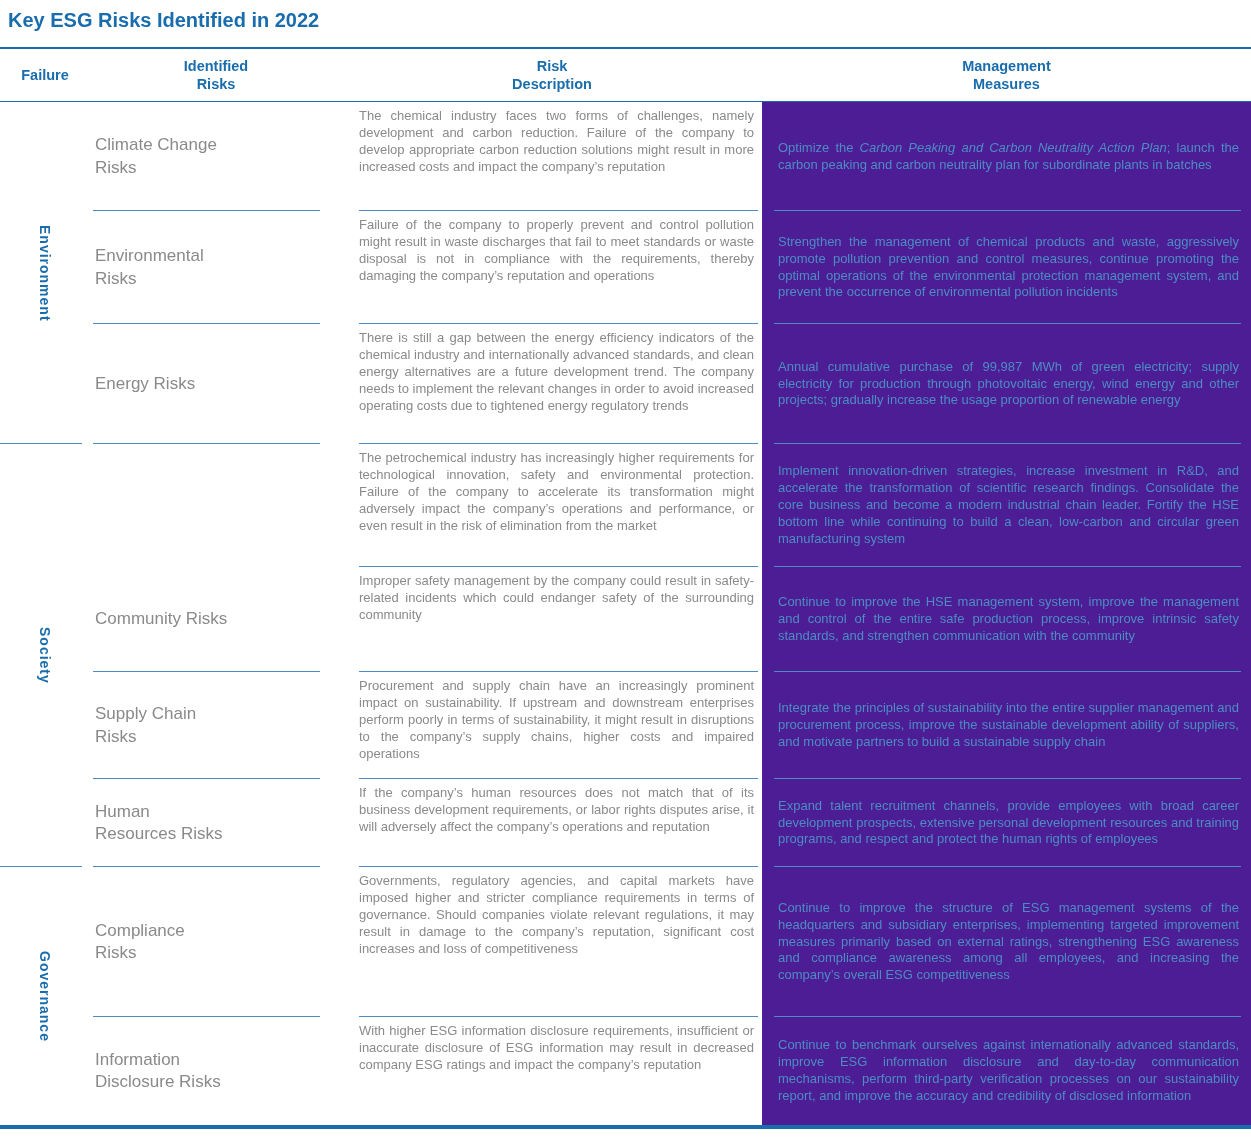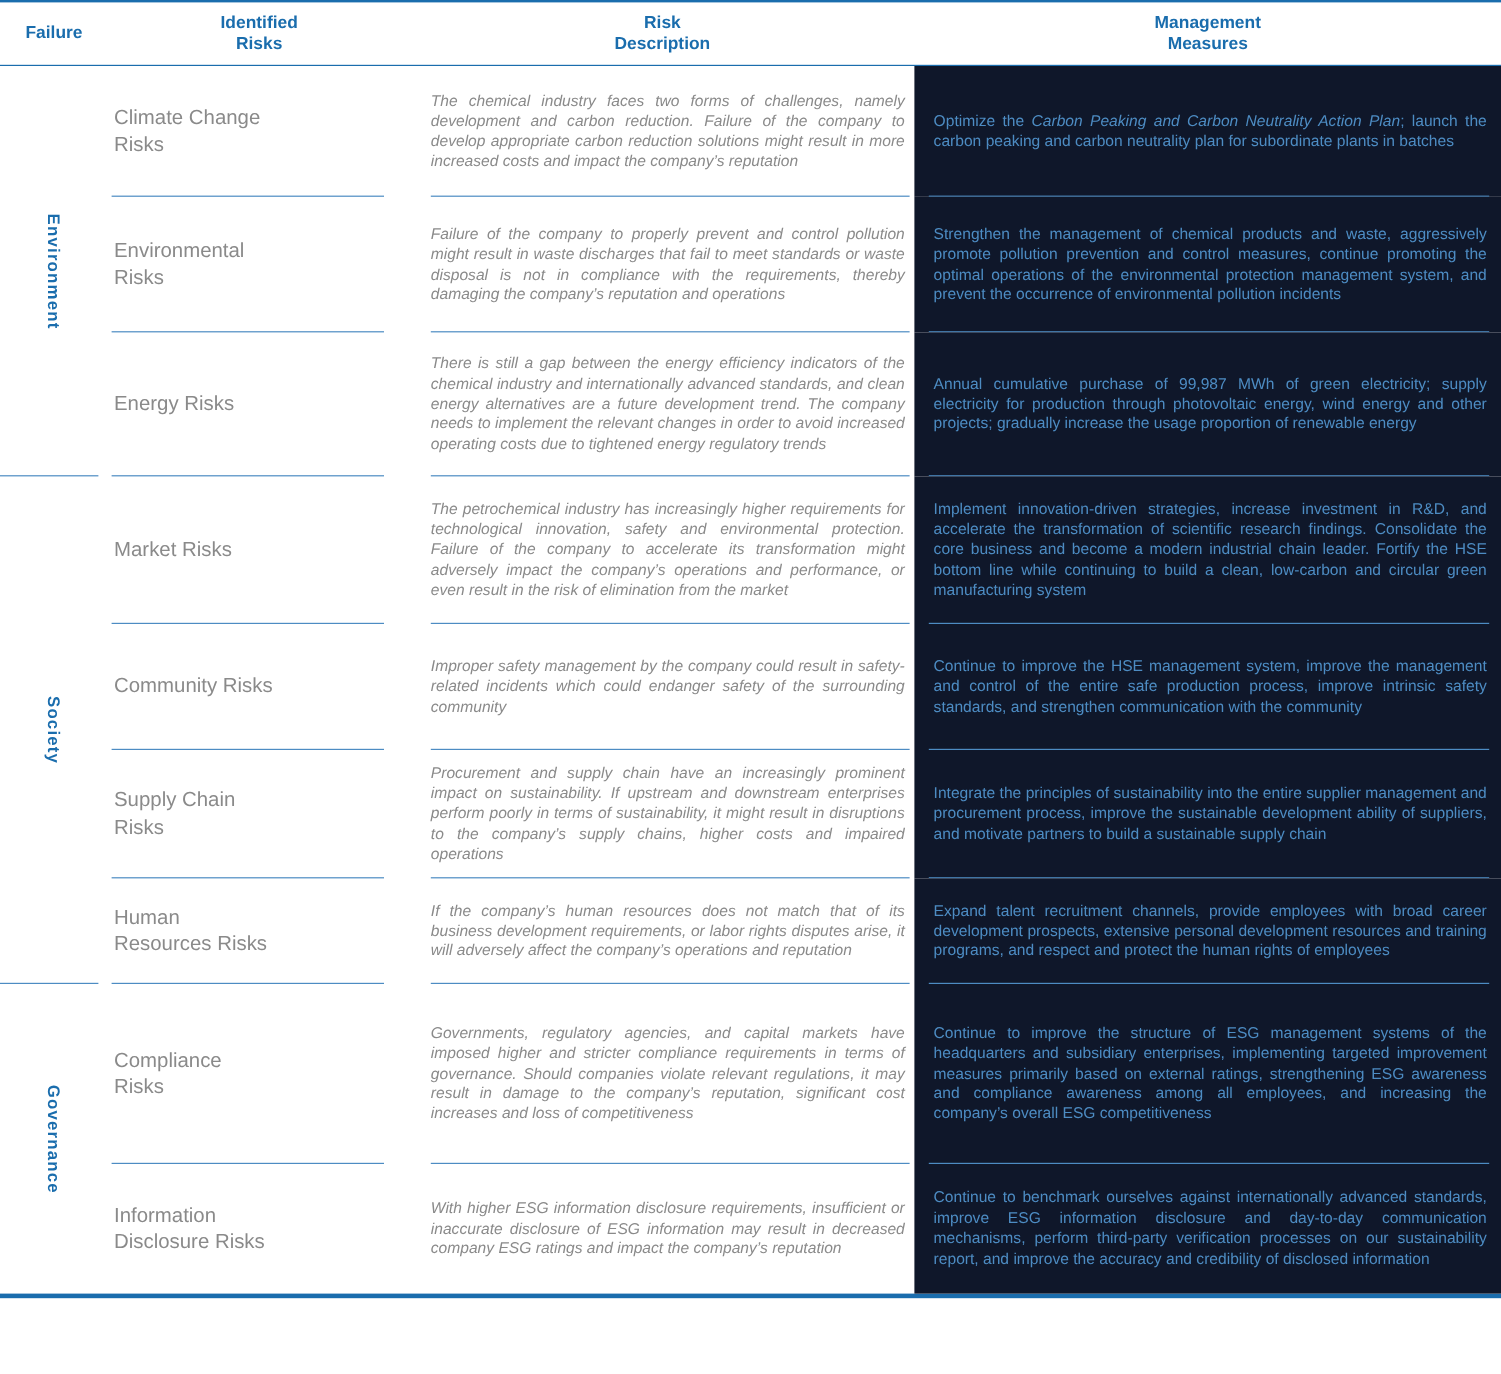--- a/index.html
+++ b/index.html
@@ -44,24 +44,24 @@
     writing-mode:vertical-rl; text-orientation:mixed;
     color:#1a6dad; font-weight:bold; font-size:14px; letter-spacing:1px;
   }
 
   .risk{grid-column:2; display:flex; align-items:center; padding:6px 20px 6px 5px;}
   .risk-text{
     margin:0; color:#8a8a8a; font-size:17px; line-height:1.3;
     white-space:pre-line;
   }
 
-  .desc{grid-column:3; display:flex; align-items:center; padding:6px 8px 6px 17px;font-style:italic;}
+  .desc{grid-column:3; display:flex; padding:6px 8px 6px 17px;}
   .mgmt{
     grid-column:4; display:flex; align-items:center;
-    background:#0f172a; padding:6px 12px 6px 16px;
+    background:#4c1d95; padding:6px 12px 6px 16px;
   }
   .jtext{
     margin:0; font-size:13px; line-height:1.3;
     text-align:justify; text-justify:inter-word;
   }
   .desc .jtext{color:#8a8a8a;}
   .mgmt .jtext{color:#4d8cc3;}
 
   .r1{grid-row:1}.r2{grid-row:2}.r3{grid-row:3}.r4{grid-row:4}.r5{grid-row:5}
   .r6{grid-row:6}.r7{grid-row:7}.r8{grid-row:8}.r9{grid-row:9}
@@ -75,20 +75,21 @@
   .mgmt.dv::after{left:12px; right:10px;}
   .cat.dv::after{left:0; right:8px;}
 
   .bottom-rule{height:4px; background:#1a6dad; width:1251px;}
 </style>
 </head>
 <body>
 
 <div class="page">
 
+  <div class="title">Key ESG Risks Identified in 2022</div>
 
   <div class="hdr">
     <div class="hcell">Failure</div>
     <div class="hcell">Identified
 Risks</div>
     <div class="hcell">Risk
 Description</div>
     <div class="hcell">Management
 Measures</div>
   </div>
@@ -130,23 +131,20 @@
     <div class="cell risk r3 dv">
       <p class="risk-text">Energy Risks</p>
     </div>
     <div class="cell desc r3 dv">
       <p class="jtext">There is still a gap between the energy efficiency indicators of the chemical industry and internationally advanced standards, and clean energy alternatives are a future development trend. The company needs to implement the relevant changes in order to avoid increased operating costs due to tightened energy regulatory trends</p>
     </div>
     <div class="cell mgmt r3 dv">
       <p class="jtext">Annual cumulative purchase of 99,987 MWh of green electricity; supply electricity for production through photovoltaic energy, wind energy and other projects; gradually increase the usage proportion of renewable energy</p>
     </div>
 
-    <div class="cell risk r4 dv">
-      <p class="risk-text">Market Risks</p>
-    </div>
     <div class="cell desc r4 dv">
       <p class="jtext">The petrochemical industry has increasingly higher requirements for technological innovation, safety and environmental protection. Failure of the company to accelerate its transformation might adversely impact the company’s operations and performance, or even result in the risk of elimination from the market</p>
     </div>
     <div class="cell risk r5 dv">
       <p class="risk-text">Community Risks</p>
     </div>
 
     <div class="cell mgmt r4 dv">
       <p class="jtext">Implement innovation-driven strategies, increase investment in R&amp;D, and accelerate the transformation of scientific research findings. Consolidate the core business and become a modern industrial chain leader. Fortify the HSE bottom line while continuing to build a clean, low-carbon and circular green manufacturing system</p>
     </div>

